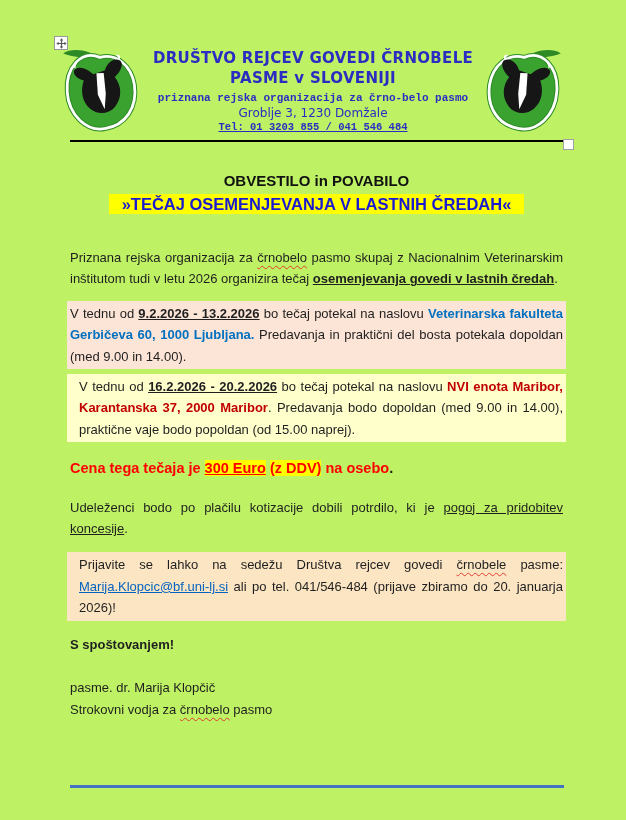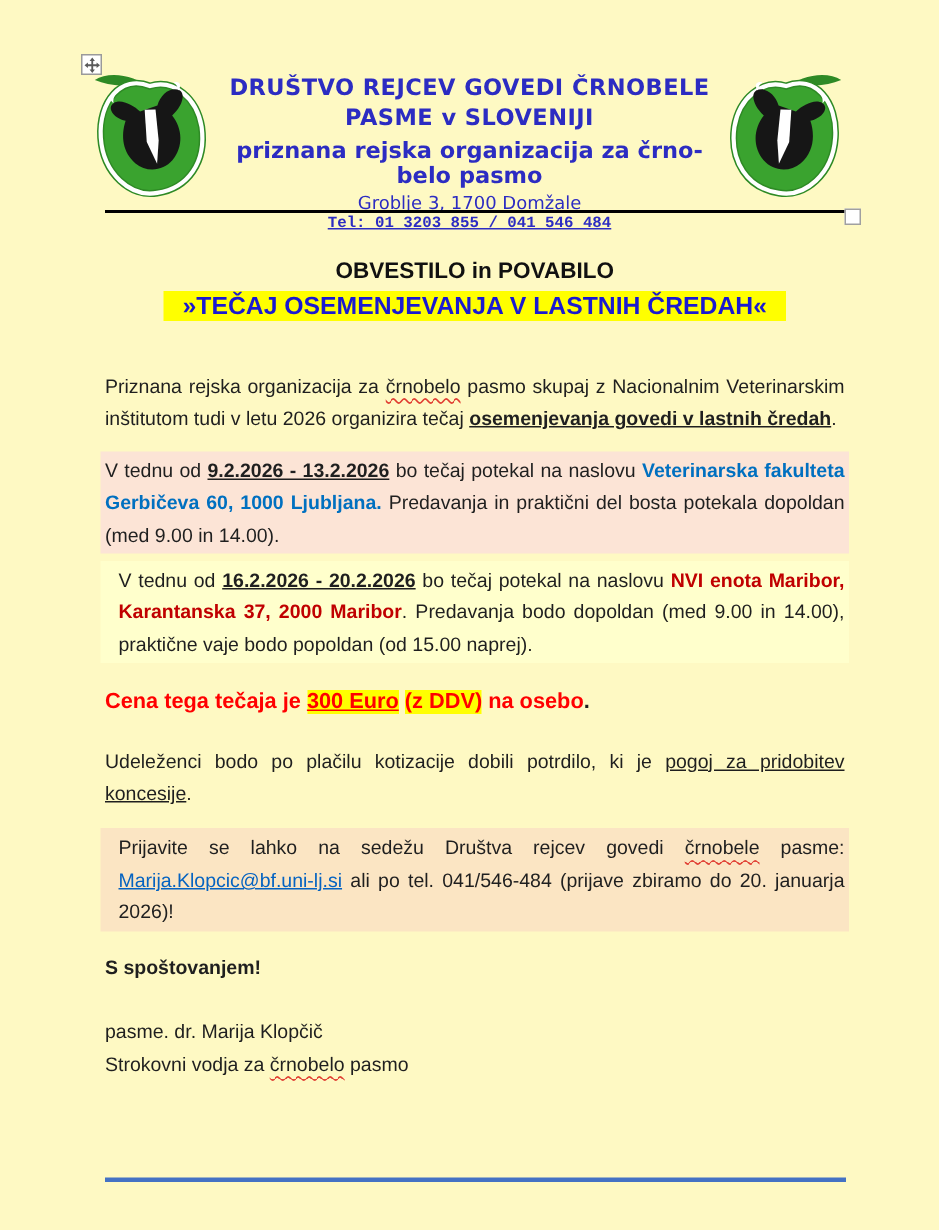--- a/index.html
+++ b/index.html
@@ -1,38 +1,38 @@
 <!DOCTYPE html>
 <html><head>
 <meta charset="utf-8">
 <style>
   html,body{margin:0;padding:0;background:#e8e8e8;}
   .page{
-    position:relative;width:626px;height:820px;background:#fef9c3;
+    position:relative;width:626px;height:820px;background:#bef264;
     font-family:"Liberation Sans",sans-serif;color:#1f1f1f;overflow:hidden;
     margin:0 auto;
   }
   
   .move-handle{
     position:absolute;left:54px;top:36px;width:14px;height:14px;
     border:1px solid #9a9a9a;background:#fff;display:flex;align-items:center;justify-content:center;
     box-sizing:border-box;
   }
   .resize-square{
     position:absolute;left:563px;top:139px;width:11px;height:11px;
     border:1px solid #a0a0a0;background:#fff;box-sizing:border-box;
   }
   
   .header-text{
     position:absolute;left:140px;top:50px;width:346px;text-align:center;
     font-family:"DejaVu Sans",sans-serif;font-weight:bold;line-height:1.15;
   }
   .org1{font-size:15px;letter-spacing:.3px;}
   .org2{font-size:15px;margin-top:3px;letter-spacing:.3px;}
-  .org3{font-size:15px;margin-top:4px;}
+  .org3{font-size:11px;margin-top:4px;font-family:Liberation Mono, monospace;}
   .org-address{font-size:12px;margin-top:3px;font-weight:normal;}
   .org-phone{font-size:10.5px;margin-top:0;text-decoration:underline;font-family:Liberation Mono, monospace;}
   .logo{position:absolute;top:44px;width:80px;height:94px;}
   .logo.left{left:60px;}
   .logo.right{left:484px;transform:scaleX(-1);}
   .header-rule{position:absolute;left:70px;top:140px;width:494px;height:2px;background:#000;}
   
   main{position:absolute;left:70px;top:172px;width:493px;}
   .doc-title1{text-align:center;font-weight:bold;font-size:15px;color:#111;}
   .doc-title2{text-align:center;margin-top:6px;}
@@ -94,21 +94,21 @@
       <path d="M49 33 L 58 34 L 57 60 L 53 79 L 47 60 Z" fill="#ffffff"></path>
       <path d="M24 24 C 20 20, 22 16, 27 17 C 25 19, 24 21, 24 24 Z" fill="#ffffff"></path>
       <path d="M79 21 C 83 17, 81 13, 76 14 C 78 16, 79 18, 79 21 Z" fill="#ffffff"></path>
     </g>
   </svg>
 
   <div class="header-text" data-name="letterhead" id="headerText" style="color: rgb(44, 44, 194);">
     <div class="org1" data-name="org-name-line1">DRUŠTVO REJCEV GOVEDI ČRNOBELE</div>
     <div class="org2" data-name="org-name-line2">PASME v SLOVENIJI</div>
     <div class="org3" data-name="org-subtitle">priznana rejska organizacija za črno-belo pasmo</div>
-    <div class="org-address" data-name="org-address">Groblje 3, 1700 Domžale</div>
+    <div class="org-address" data-name="org-address">Groblje 3, 1230 Domžale</div>
     <div class="org-phone" data-name="org-phone">Tel: 01 3203 855 / 041 546 484</div>
   </div>
 
   <div class="header-rule" data-name="header-rule" id="headerRule" style="background: rgb(0, 0, 0);"></div>
   <div class="resize-square" data-name="resize-handle"></div>
 
   <main data-name="document-body">
     <div class="doc-title1" data-name="notice-title">OBVESTILO in POVABILO</div>
     <div class="doc-title2" data-name="course-title">
       <span data-name="course-title-highlighted" id="titleHl" style="color: rgb(26, 26, 209); background-color: rgb(255, 255, 0);">»TEČAJ OSEMENJEVANJA V LASTNIH ČREDAH«</span>

